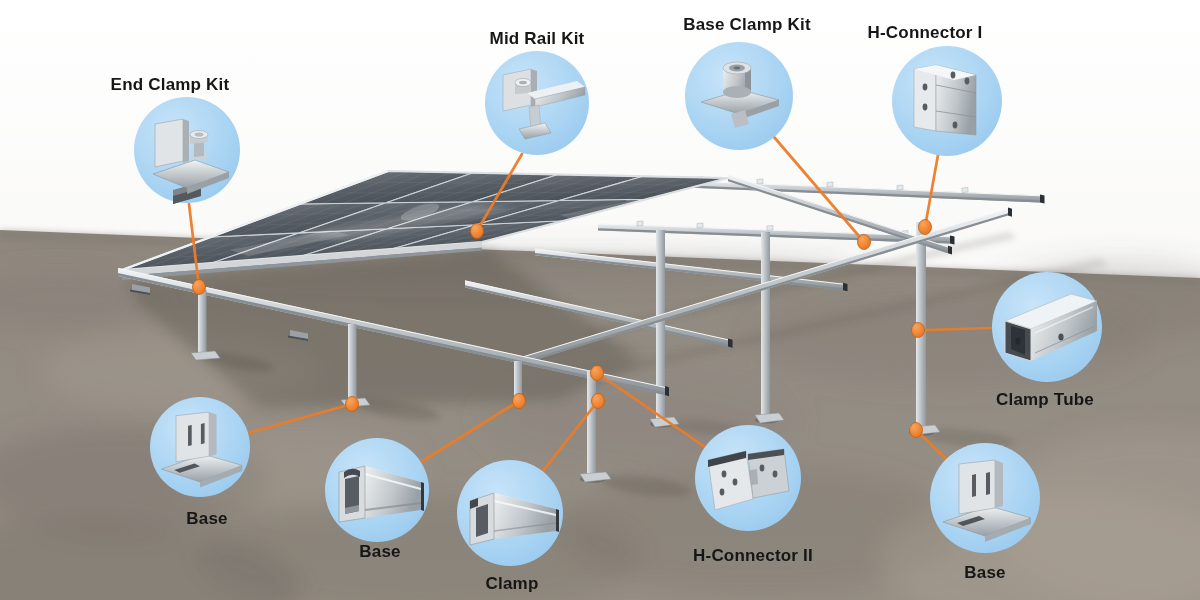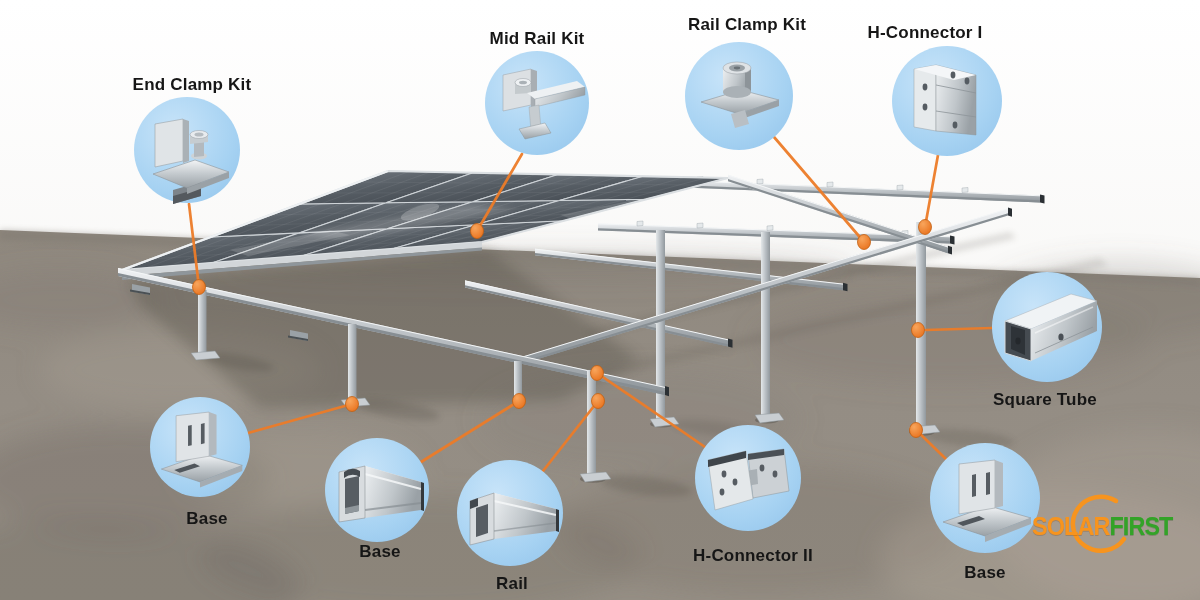--- a/index.html
+++ b/index.html
@@ -433,30 +433,24 @@
         <polygon points="-28,25 -6,18 0,21 -22,28" fill="#50565c"></polygon>
         <polygon points="-26,-34 10,-38 10,10 -26,16" fill="#e0e4e7" stroke="#9aa1a6" stroke-width=".6"></polygon>
         <polygon points="10,-38 18,-35 18,8 10,10" fill="#b3b9be"></polygon>
         <polygon points="-13,-23 -9,-24 -9,-2 -13,-1" fill="#565c62"></polygon>
         <polygon points="1,-25 5,-26 5,-4 1,-3" fill="#565c62"></polygon>
       </g>
     </g>
   </g>
 </svg>
 
-<div class="callout-label" style="left:192px;top:75px">End Clamp Kit</div>
+<div class="callout-label" style="left:170px;top:75px">End Clamp Kit</div>
 <div class="callout-label" style="left:537px;top:29px">Mid Rail Kit</div>
-<div class="callout-label" style="left:747px;top:15px">Rail Clamp Kit</div>
+<div class="callout-label" style="left:747px;top:15px">Base Clamp Kit</div>
 <div class="callout-label" style="left:925px;top:23px">H-Connector I</div>
-<div class="callout-label" style="left:1045px;top:390px">Square Tube</div>
+<div class="callout-label" style="left:1045px;top:390px">Clamp Tube</div>
 <div class="callout-label" style="left:207px;top:509px">Base</div>
 <div class="callout-label" style="left:380px;top:542px">Base</div>
-<div class="callout-label" style="left:512px;top:574px">Rail</div>
+<div class="callout-label" style="left:512px;top:574px">Clamp</div>
 <div class="callout-label" style="left:753px;top:546px">H-Connector II</div>
 <div class="callout-label" style="left:985px;top:563px">Base</div>
 
-<div class="logo">
-  <svg class="swoosh" width="160" height="66" viewBox="0 0 160 66">
-    <path d="M 88 9 A 28 27 0 1 0 96 47" fill="none" stroke="#f7941e" stroke-width="4.5" stroke-linecap="round"></path>
-  </svg>
-  <div class="txt"><span class="solar">SOLAR</span><span class="first">FIRST</span></div>
 </div>
-</div>
 
 </body></html>

